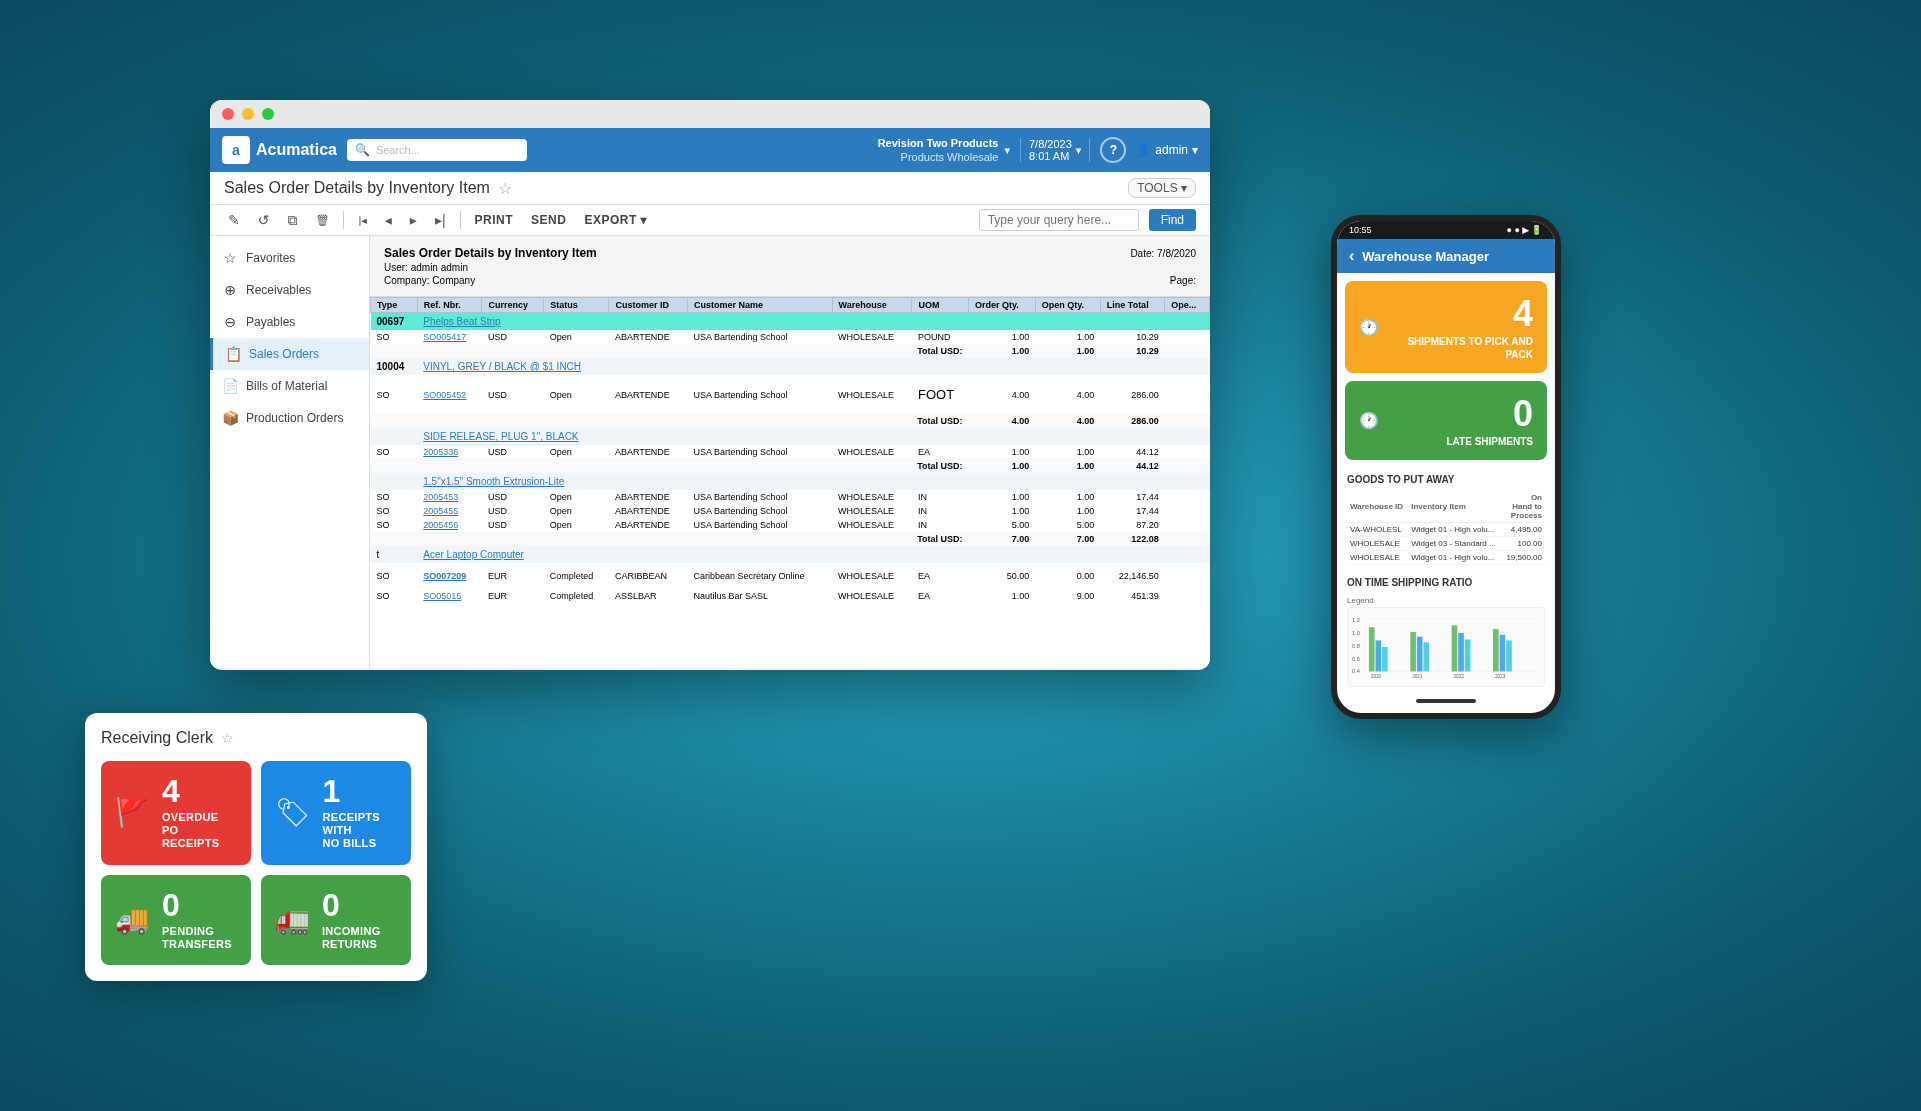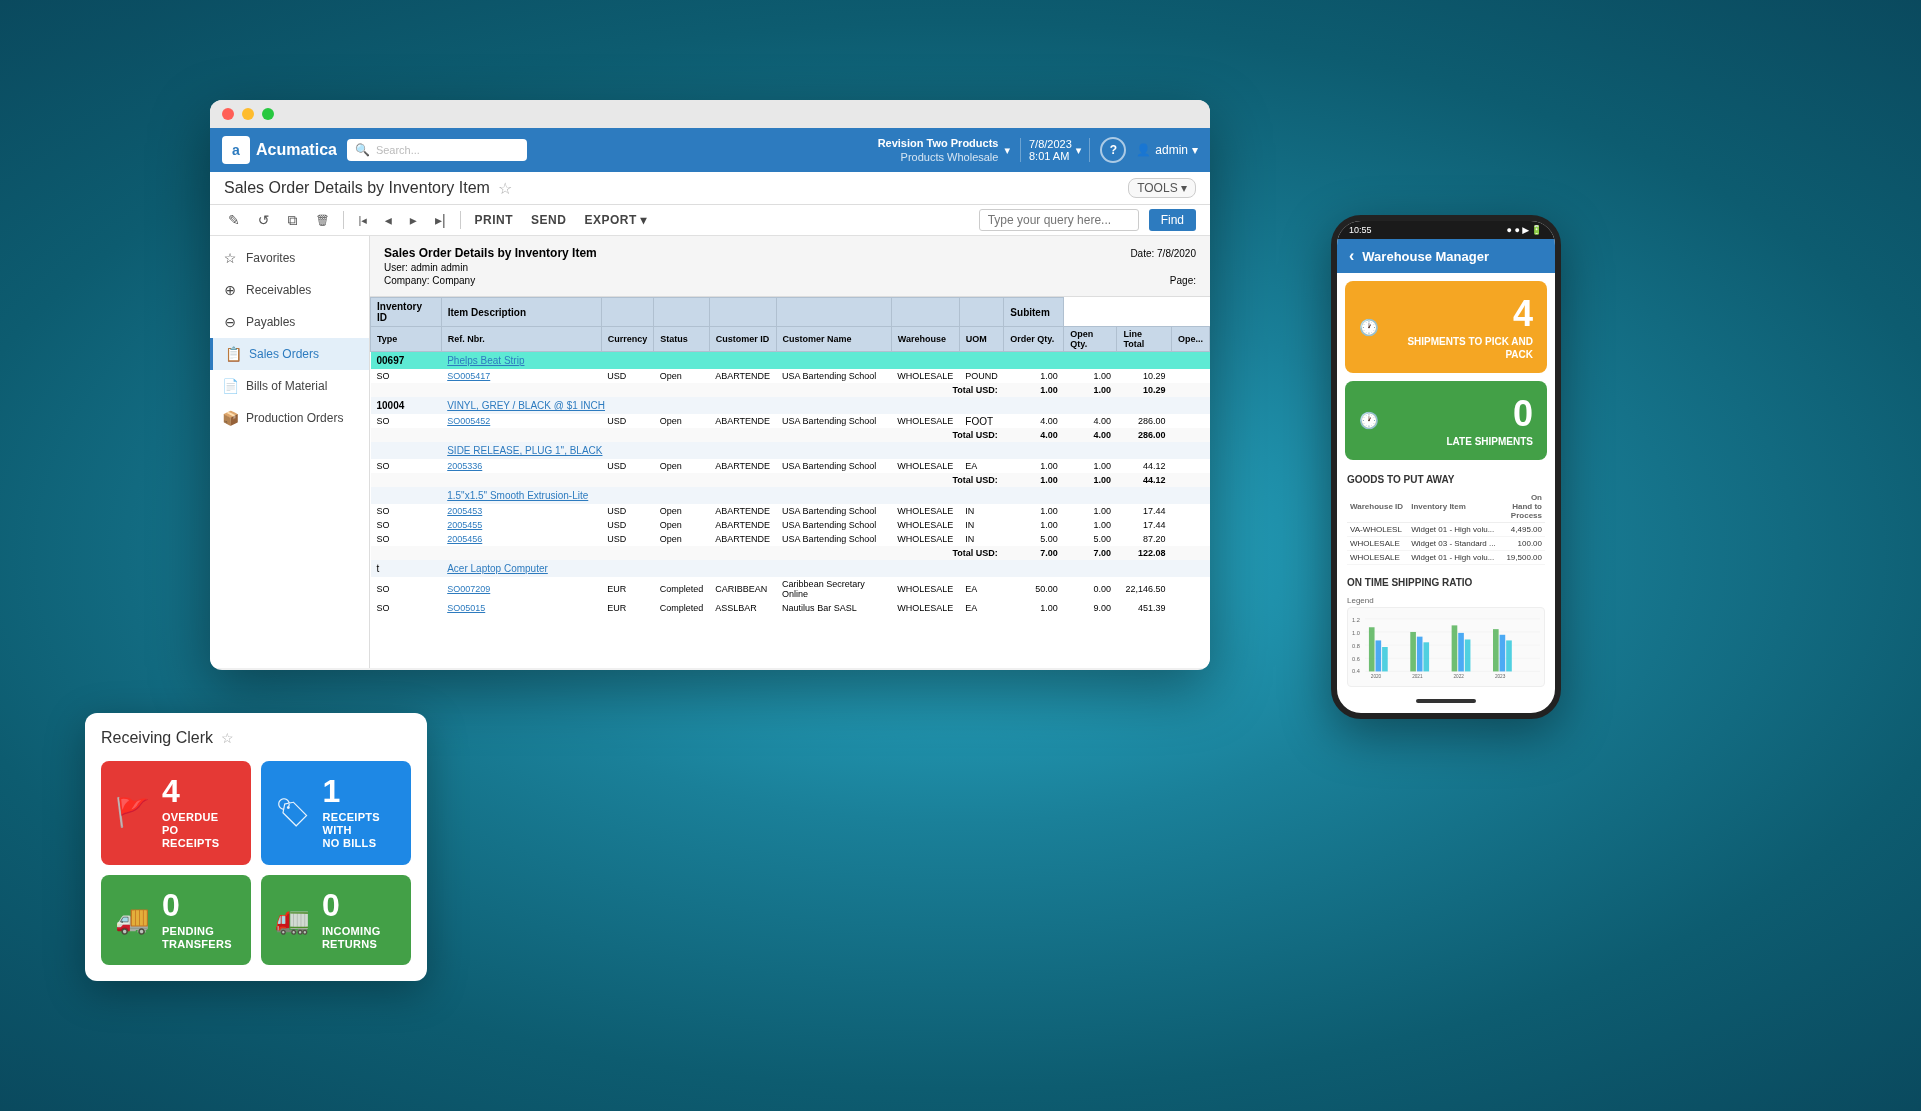--- a/index.html
+++ b/index.html
@@ -600,31 +600,20 @@
             </td>
           </tr>
         </tbody>
           </table>
       </div>
 
       <div style="overflow:auto;max-height:320px;">
         <table class="report-table">
 
           <tbody>
-              <tr style="background:#c8d8e8;font-size:10px;font-weight:bold;">
-            <td style="padding:3px 6px;border:1px solid #b0c0d0;min-width:70px;">Inventory ID</td>
-            <td style="padding:3px 6px;border:1px solid #b0c0d0;min-width:160px;">Item Description</td>
-            <td style="padding:3px 6px;border:1px solid #b0c0d0;"></td>
-            <td style="padding:3px 6px;border:1px solid #b0c0d0;"></td>
-            <td style="padding:3px 6px;border:1px solid #b0c0d0;"></td>
-            <td style="padding:3px 6px;border:1px solid #b0c0d0;"></td>
-            <td style="padding:3px 6px;border:1px solid #b0c0d0;"></td>
-            <td style="padding:3px 6px;border:1px solid #b0c0d0;"></td>
-            <td style="padding:3px 6px;border:1px solid #b0c0d0;min-width:60px;">Subitem</td>
-          </tr>
           <tr style="background:#c8d8e8;font-size:9px;font-weight:bold;">
             <td style="padding:2px 6px;border:1px solid #b0c0d0;">Type</td>
             <td style="padding:2px 6px;border:1px solid #b0c0d0;">Ref. Nbr.</td>
             <td style="padding:2px 6px;border:1px solid #b0c0d0;">Currency</td>
             <td style="padding:2px 6px;border:1px solid #b0c0d0;">Status</td>
             <td style="padding:2px 6px;border:1px solid #b0c0d0;">Customer ID</td>
             <td style="padding:2px 6px;border:1px solid #b0c0d0;">Customer Name</td>
             <td style="padding:2px 6px;border:1px solid #b0c0d0;">Warehouse</td>
             <td style="padding:2px 6px;border:1px solid #b0c0d0;">UOM</td>
             <td style="padding:2px 6px;border:1px solid #b0c0d0;">Order Qty.</td>
@@ -669,21 +658,21 @@
             </td>
           </tr>
           <tr>
             <td style="padding:2px 6px;font-size:9px;">SO</td>
             <td style="padding:2px 6px;font-size:9px;"><span class="link-text">SO005452</span></td>
             <td style="padding:2px 6px;font-size:9px;">USD</td>
             <td style="padding:2px 6px;font-size:9px;">Open</td>
             <td style="padding:2px 6px;font-size:9px;">ABARTENDE</td>
             <td style="padding:2px 6px;font-size:9px;">USA Bartending School</td>
             <td style="padding:2px 6px;font-size:9px;">WHOLESALE</td>
-            <td style="padding:0 6px;font-size:10px;">FOOT</td>
+            <td style="padding:12px 6px;font-size:13px;">FOOT</td>
             <td style="padding:2px 6px;font-size:9px;text-align:right;">4.00</td>
             <td style="padding:2px 6px;font-size:9px;text-align:right;">4.00</td>
             <td style="padding:2px 6px;font-size:9px;text-align:right;">286.00</td>
             <td></td>
           </tr>
           <tr style="background:#f9f9f9;">
             <td style="padding:2px 6px;font-size:9px;"></td>
             <td colspan="7" style="padding:2px 6px;font-size:9px;font-weight:bold;text-align:right;">Total USD:</td>
             <td style="padding:2px 6px;font-size:9px;font-weight:bold;text-align:right;">4.00</td>
             <td style="padding:2px 6px;font-size:9px;font-weight:bold;text-align:right;">4.00</td>
@@ -778,21 +767,21 @@
           </tr>
 
           <tr style="background:#f0f5fa;">
             <td style="padding:3px 6px;font-size:10px;">t</td>
             <td colspan="11" style="padding:3px 6px;font-size:10px;">
               <span class="link-text">Acer Laptop Computer</span>
             </td>
           </tr>
           <tr>
             <td style="padding:2px 6px;font-size:9px;">SO</td>
-            <td style="padding:2px 6px;font-size:9px;"><span class="link-text">SO007209</span></td>
+            <td style="padding:8px 6px;font-size:9px;font-weight:bold;"><span class="link-text">SO007209</span></td>
             <td style="padding:2px 6px;font-size:9px;">EUR</td>
             <td style="padding:2px 6px;font-size:9px;">Completed</td>
             <td style="padding:2px 6px;font-size:9px;">CARIBBEAN</td>
             <td style="padding:2px 6px;font-size:9px;">Caribbean Secretary Online</td>
             <td style="padding:2px 6px;font-size:9px;">WHOLESALE</td>
             <td style="padding:2px 6px;font-size:9px;">EA</td>
             <td style="padding:2px 6px;font-size:9px;text-align:right;">50.00</td>
             <td style="padding:2px 6px;font-size:9px;text-align:right;">0.00</td>
             <td style="padding:2px 6px;font-size:9px;text-align:right;">22,146.50</td>
             <td></td>

